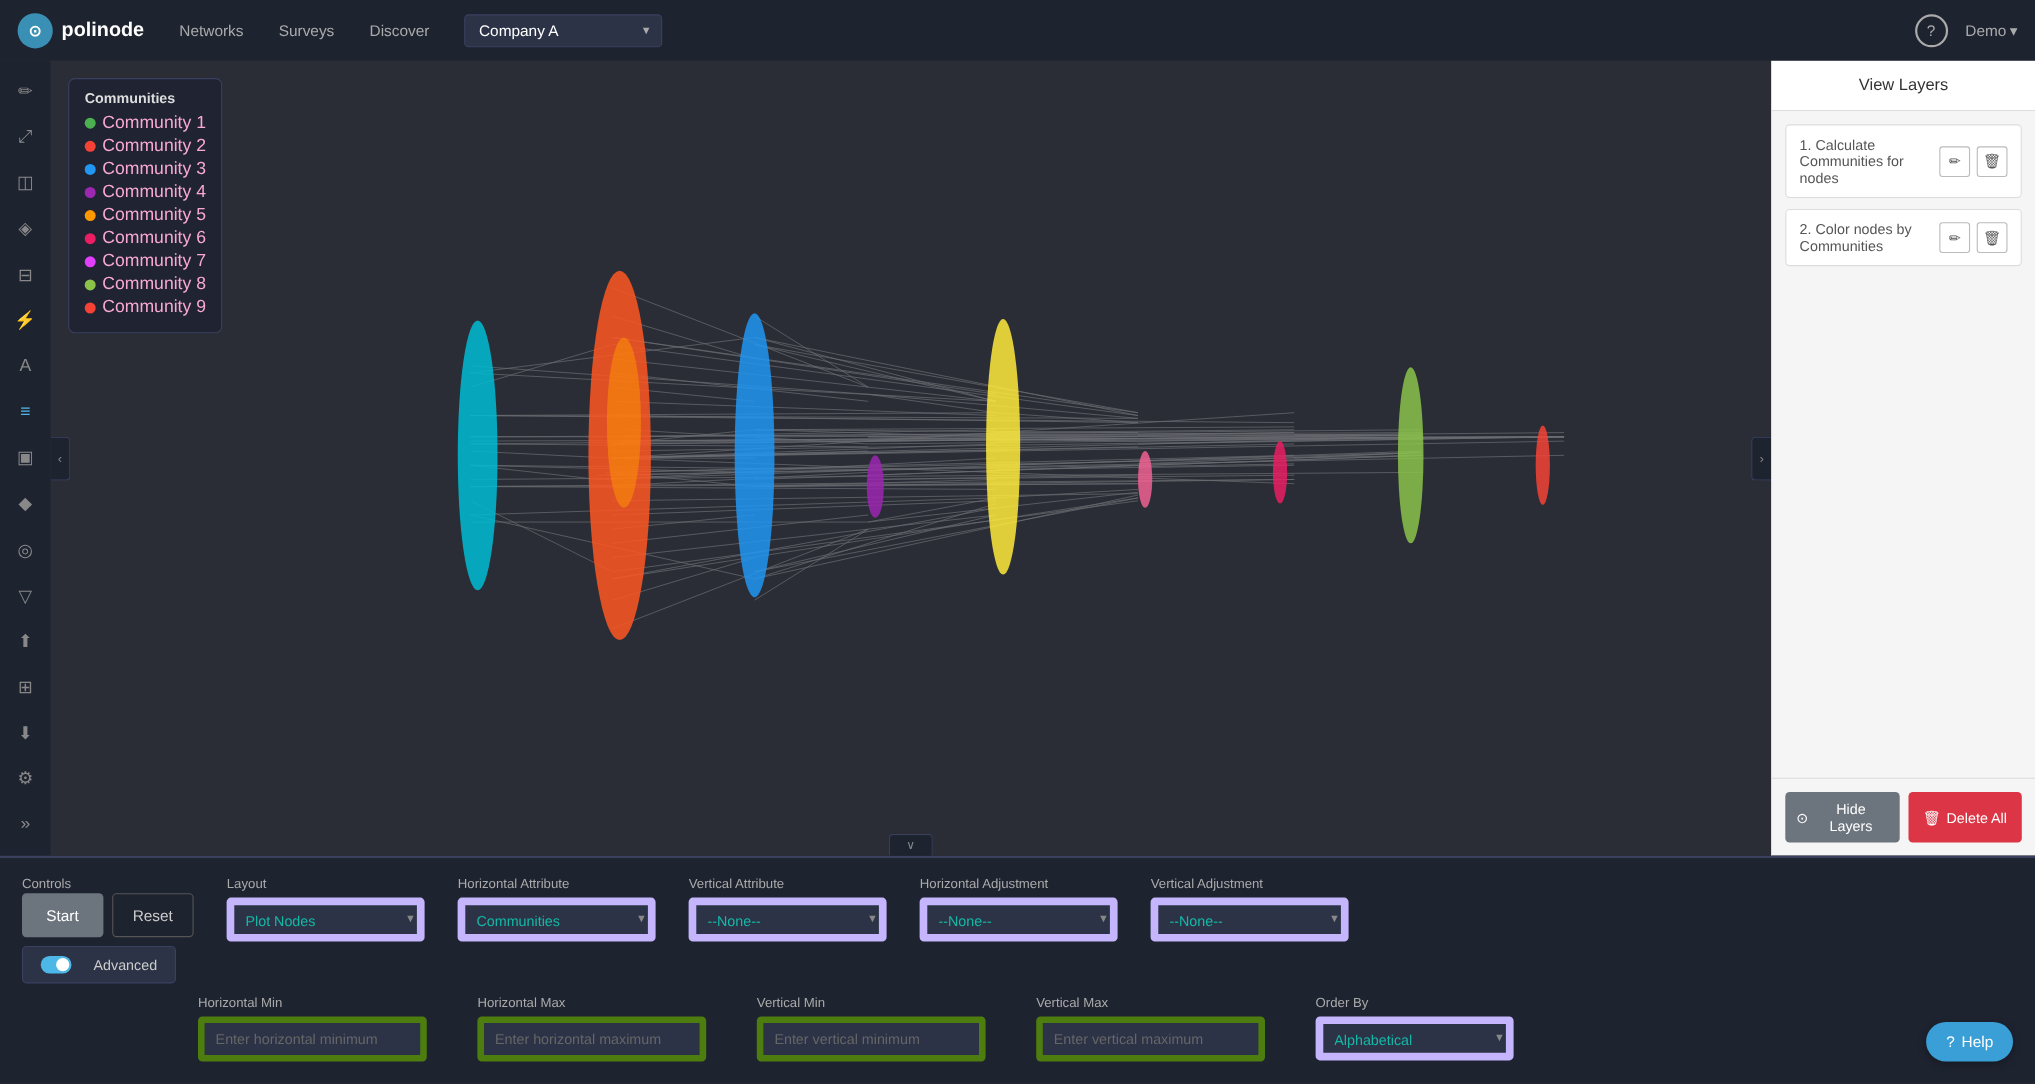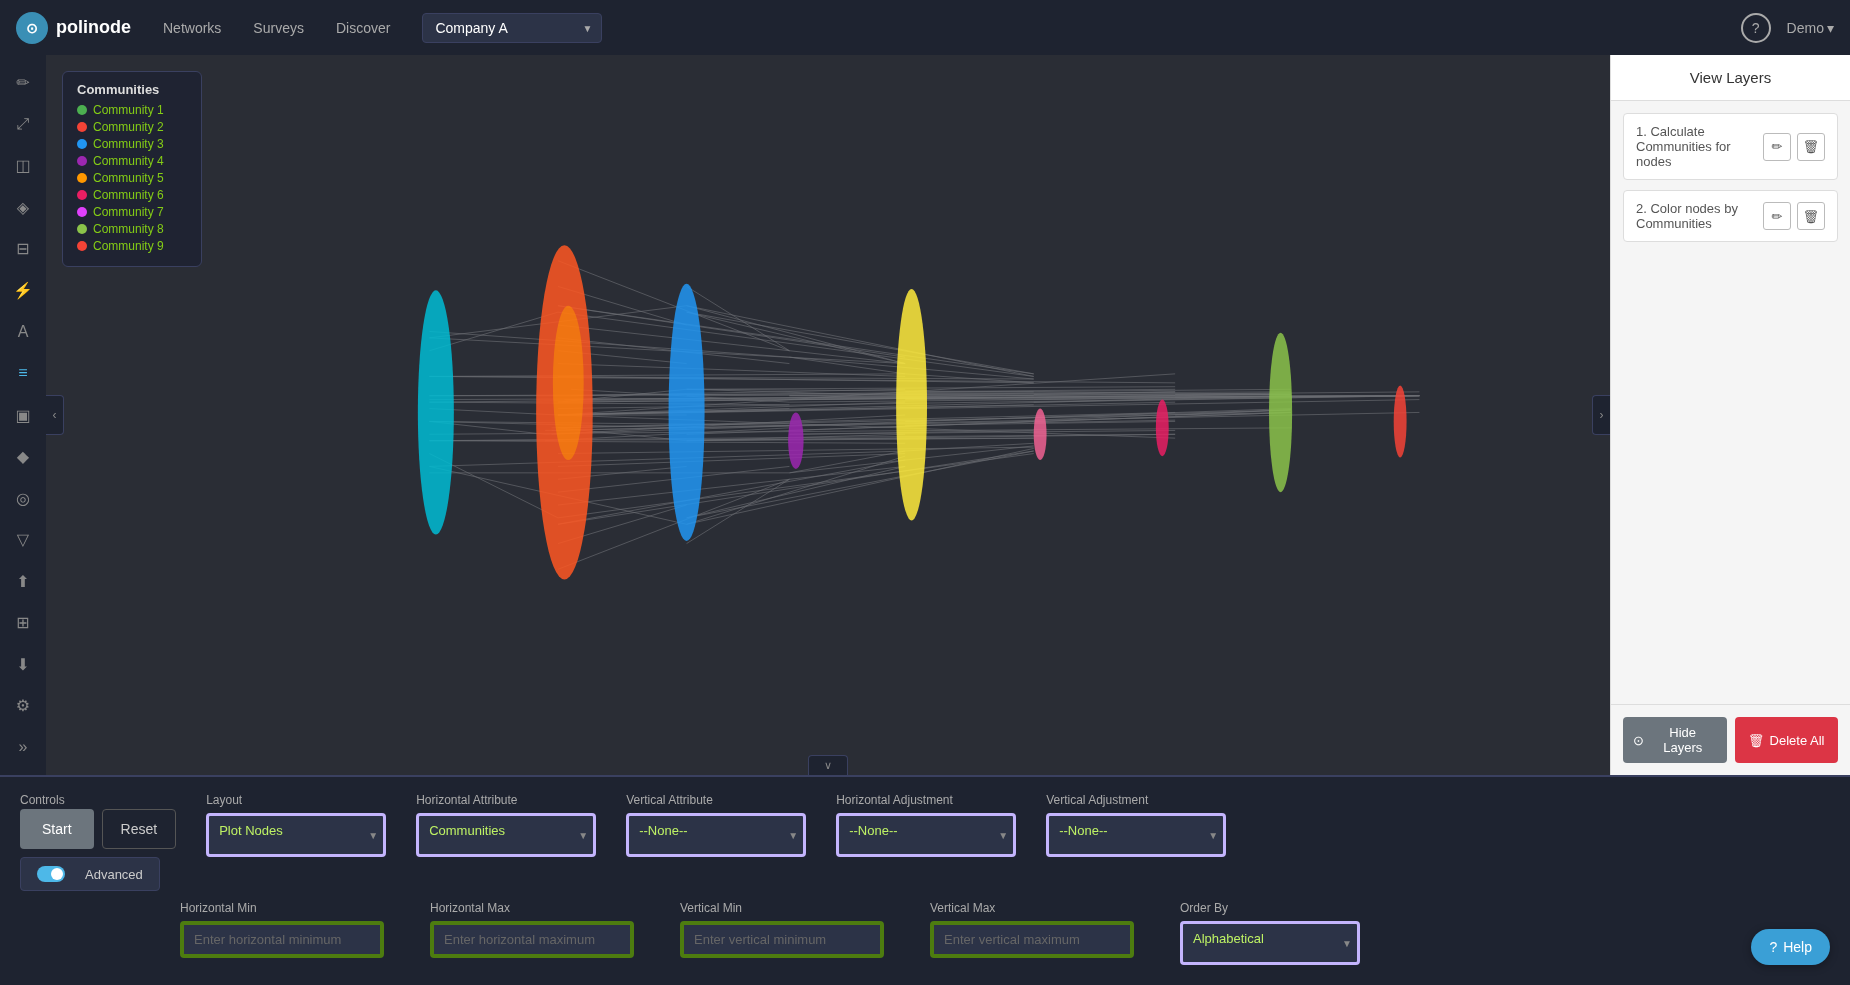--- a/index.html
+++ b/index.html
@@ -137,22 +137,22 @@
     .communities-legend h4 {
       color: #ddd;
       font-size: 13px;
       font-weight: 600;
       margin-bottom: 6px;
     }
     .legend-item {
       display: flex;
       align-items: center;
       gap: 6px;
-      font-size: 12px;
-      color: #84cc16;
+      font-size: 16px;
+      color: #f9a8d4;
       margin-bottom: 3px;
     }
     .legend-dot {
       width: 10px; height: 10px;
       border-radius: 50%;
       flex-shrink: 0;
     }
 
     
     .collapse-left {
@@ -302,23 +302,23 @@
       min-width: 180px;
     }
     .controls-label {
       font-size: 12px;
       color: #aaa;
       font-weight: 500;
       margin-bottom: 2px;
     }
     .ctrl-select {
       background: #2c3347;
-      border: 3px solid #c4b5fd;
-      color: #bef264;
-      padding: 7px 28px 16px 10px;
+      border: 7px solid #c4b5fd;
+      color: #14b8a6;
+      padding: 7px 28px 4px 10px;
       border-radius: 4px;
       font-size: 13px;
       cursor: pointer;
       appearance: none;
       width: 100%;
     }
     .select-wrapper {
       position: relative;
     }
     .select-wrapper::after {
@@ -326,21 +326,21 @@
       position: absolute;
       right: 8px;
       top: 50%;
       transform: translateY(-50%);
       color: #888;
       font-size: 10px;
       pointer-events: none;
     }
     .ctrl-input {
       background: #2c3347;
-      border: 4px solid #4d7c0f;
+      border: 6px solid #4d7c0f;
       color: #ddd;
       padding: 7px 10px;
       border-radius: 4px;
       font-size: 13px;
       width: 100%;
     }
     .ctrl-input::placeholder { color: #666; }
     .btn-start {
       background: #6c757d;
       color: #fff;

